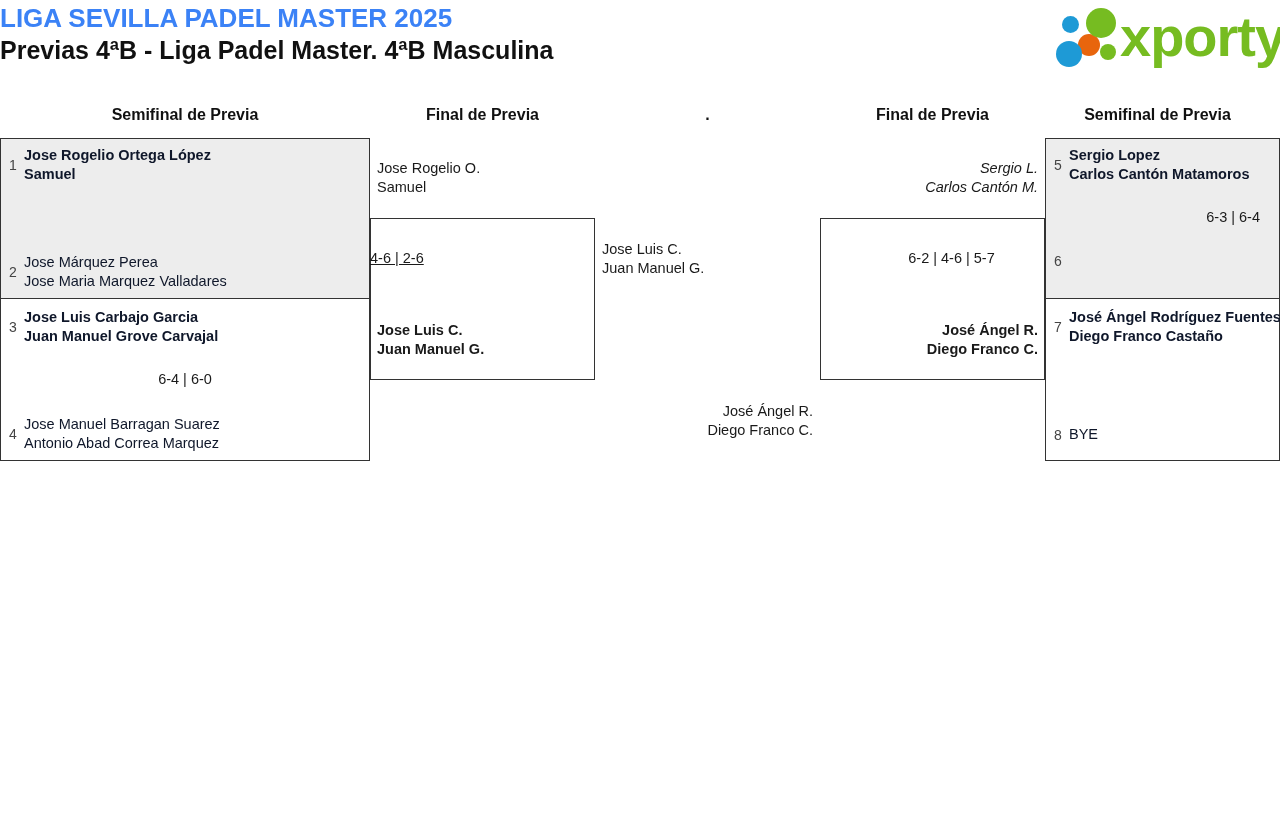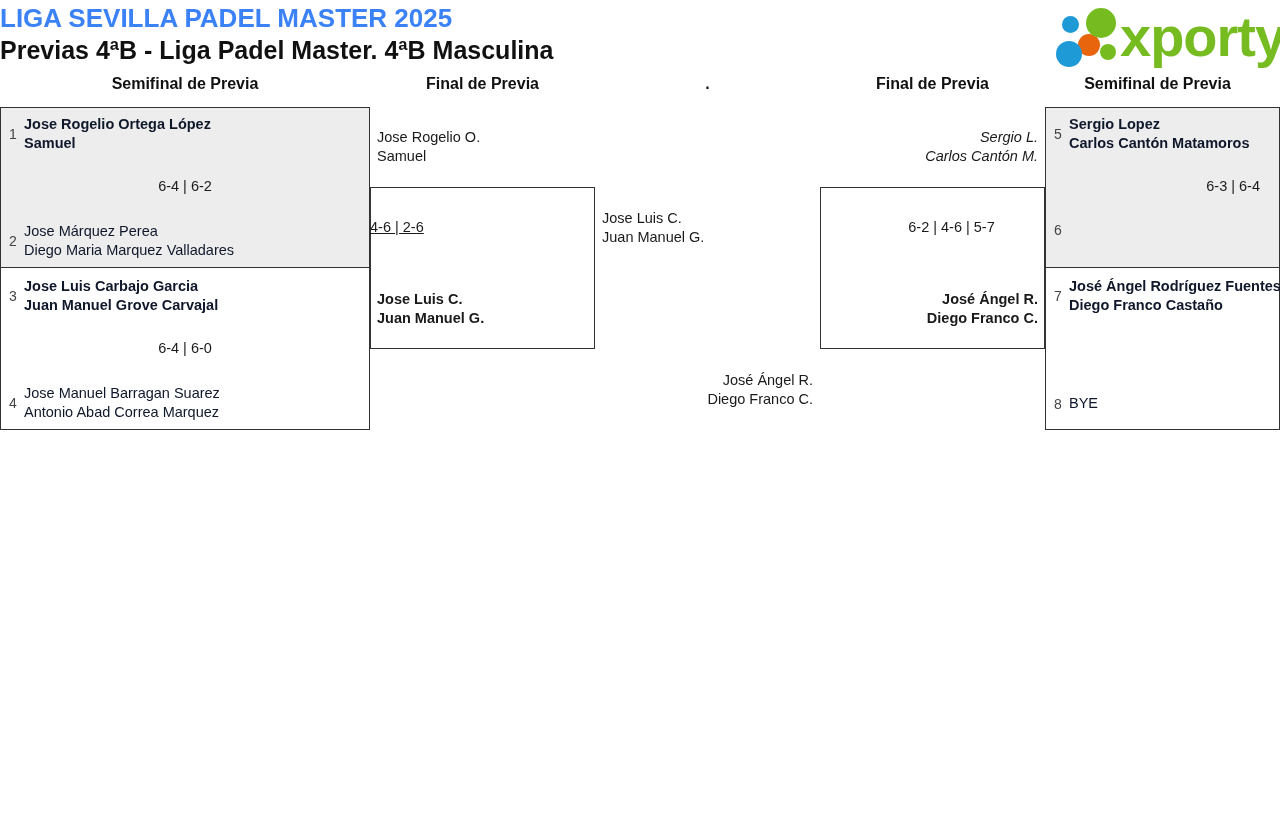--- a/index.html
+++ b/index.html
@@ -70,20 +70,21 @@
     font-weight: bold;
     letter-spacing: -1px;
     color: #76bc21;
     line-height: 66px;
   }
 
   
   .round-headers {
     position: relative;
     height: 32px;
+    margin-top: 31px;
   }
   .round-header {
     position: absolute;
     font-size: 16px;
     font-weight: bold;
     color: #111111;
     white-space: nowrap;
     text-align: center;
     top: 0;
   }
@@ -177,27 +178,26 @@
   <div class="match-box shaded" style="left:0px; top:0px; width:370px; height:161px;"></div>
 
   <div class="entry winner" style="left:2px; top:8px;">
     <span class="seed">1</span>
     <span class="players">
       <span>Jose Rogelio Ortega López</span><br>
       <span>Samuel</span>
     </span>
   </div>
 
-  <div class="score" style="left:0px; top:71px; width:370px; text-align:center;">6-4 | 6-2</div>
 
   <div class="entry" style="left:2px; top:115px;">
     <span class="seed">2</span>
     <span class="players">
       <span>Jose Márquez Perea</span><br>
-      <span>Diego Maria Marquez Valladares</span>
+      <span>Jose Maria Marquez Valladares</span>
     </span>
   </div>
 
   <div class="match-box no-top" style="left:0px; top:161px; width:370px; height:162px;"></div>
 
   <div class="entry winner" style="left:2px; top:170px;">
     <span class="seed">3</span>
     <span class="players">
       <span>Jose Luis Carbajo Garcia</span><br>
       <span>Juan Manuel Grove Carvajal</span>

